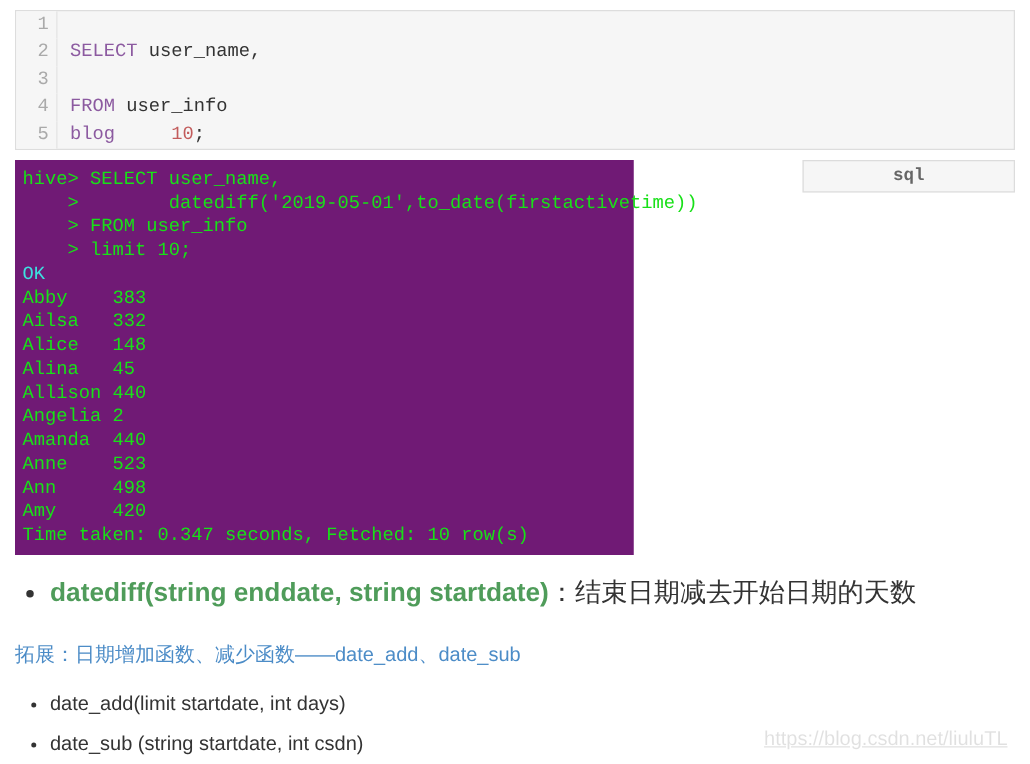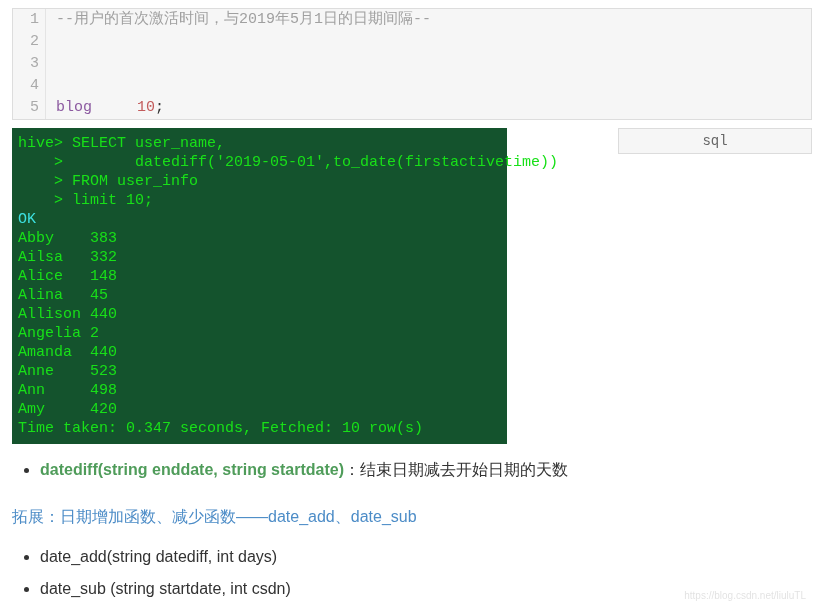--- a/index.html
+++ b/index.html
@@ -41,51 +41,52 @@
   .c-string  { color: #c25b5b; }
   .c-number  { color: #c25b5b; margin-left: 36px; }
 
   .mid-row {
     display: flex;
     align-items: flex-start;
     margin-top: 8px;
     gap: 12px;
   }
   .terminal {
-    background: #14532d;
+    background: #701a75;
     color: #18e018;
     font-family: Consolas, "Courier New", monospace;
     font-size: 15px;
     line-height: 19px;
     padding: 6px 8px 6px 6px;
     width: 495px;
     box-sizing: border-box;
     white-space: pre;
   }
   .term-cyan { color: #3de0e0; text-align: center; }
   .sql-badge {
     margin-left: auto;
     border: 1px solid #dcdcdc;
     background: #f6f6f6;
     color: #666;
     font-family: Consolas, "Courier New", monospace;
     font-size: 14px;
-    padding: 4px 12px;
+    padding: 4px 0;
     width: 168px;
     text-align: center;
+    font-weight: bold;
   }
 
   .bullets {
     margin: 16px 0 0 0;
     padding-left: 28px;
   }
   .bullets li {
     margin-bottom: 10px;
     color: #333;
-    font-size: 16px;
+    font-size: 21px;
   }
   .dd-line .func {
     color: #4f9c5a;
     font-weight: bold;
   }
   .colon { color: #333; }
   .expand-title {
     color: #4c8cc7;
     font-size: 16px;
     margin-top: 26px;
@@ -98,41 +99,43 @@
   .bullets2 li {
     margin-bottom: 14px;
     color: #333;
     font-size: 16px;
   }
   .watermark {
     position: fixed;
     right: 18px;
     bottom: 10px;
     color: rgba(0,0,0,0.12);
-    font-size: 10px;
+    font-size: 16px;
     font-family: Arial, sans-serif;
     pointer-events: none;
+    text-decoration: underline;
   }
 </style>
 </head>
 <body>
 
 <div class="code-editor" id="code-editor">
     <div class="code-row">
       <div class="gutter">1</div>
-      <div class="code-line"><span class="c-comment">--用户的首次激活时间，与2019年5月1日的日期间隔--</span></div>
     </div>
     <div class="code-row">
       <div class="gutter">2</div>
+      <div class="code-line"><span class="c-keyword">SELECT</span><span class="c-ident"> user_name,</span></div>
     </div>
     <div class="code-row">
       <div class="gutter">3</div>
     </div>
     <div class="code-row">
       <div class="gutter">4</div>
+      <div class="code-line"><span class="c-keyword">FROM</span><span class="c-ident"> user_info</span></div>
     </div>
     <div class="code-row">
       <div class="gutter">5</div>
       <div class="code-line"><span class="c-keyword">blog</span><span class="c-ident"> </span><span class="c-number">10</span><span class="c-ident">;</span></div>
     </div>
   </div>
 
 <div class="mid-row">
   <div class="terminal" id="terminal">hive&gt; SELECT user_name,
     &gt;        datediff('2019-05-01',to_date(firstactivetime))
@@ -155,17 +158,17 @@
 
 <ul class="bullets">
   <li class="dd-line">
     <span class="func">datediff(string enddate, string startdate)</span><span class="colon">：结束日期减去开始日期的天数</span>
   </li>
 </ul>
 
 <div class="expand-title">拓展：日期增加函数、减少函数——date_add、date_sub</div>
 
 <ul class="bullets2">
-  <li>date_add(string datediff, int days)</li>
+  <li>date_add(limit startdate, int days)</li>
   <li>date_sub (string startdate, int csdn)</li>
 </ul>
 
 <div class="watermark">https://blog.csdn.net/liuluTL</div>
 
 </body></html>

